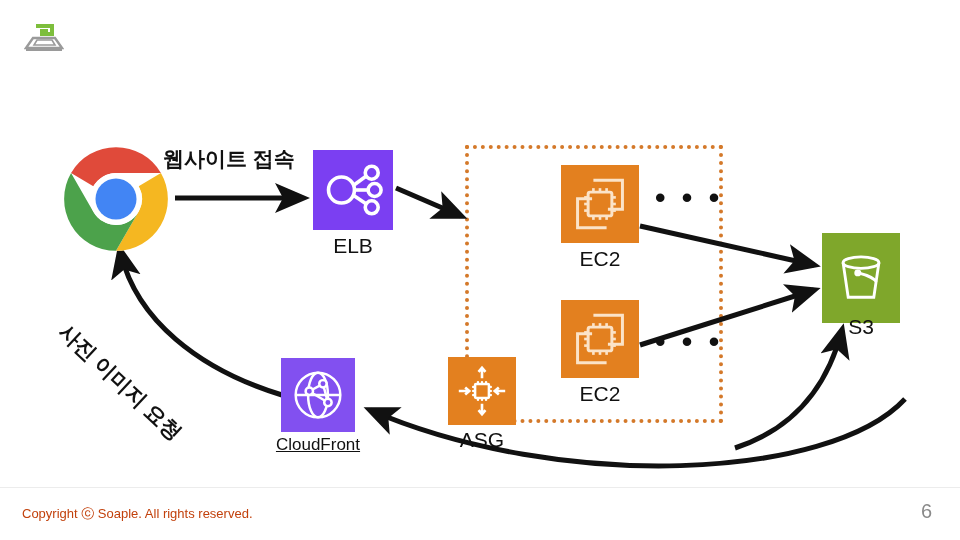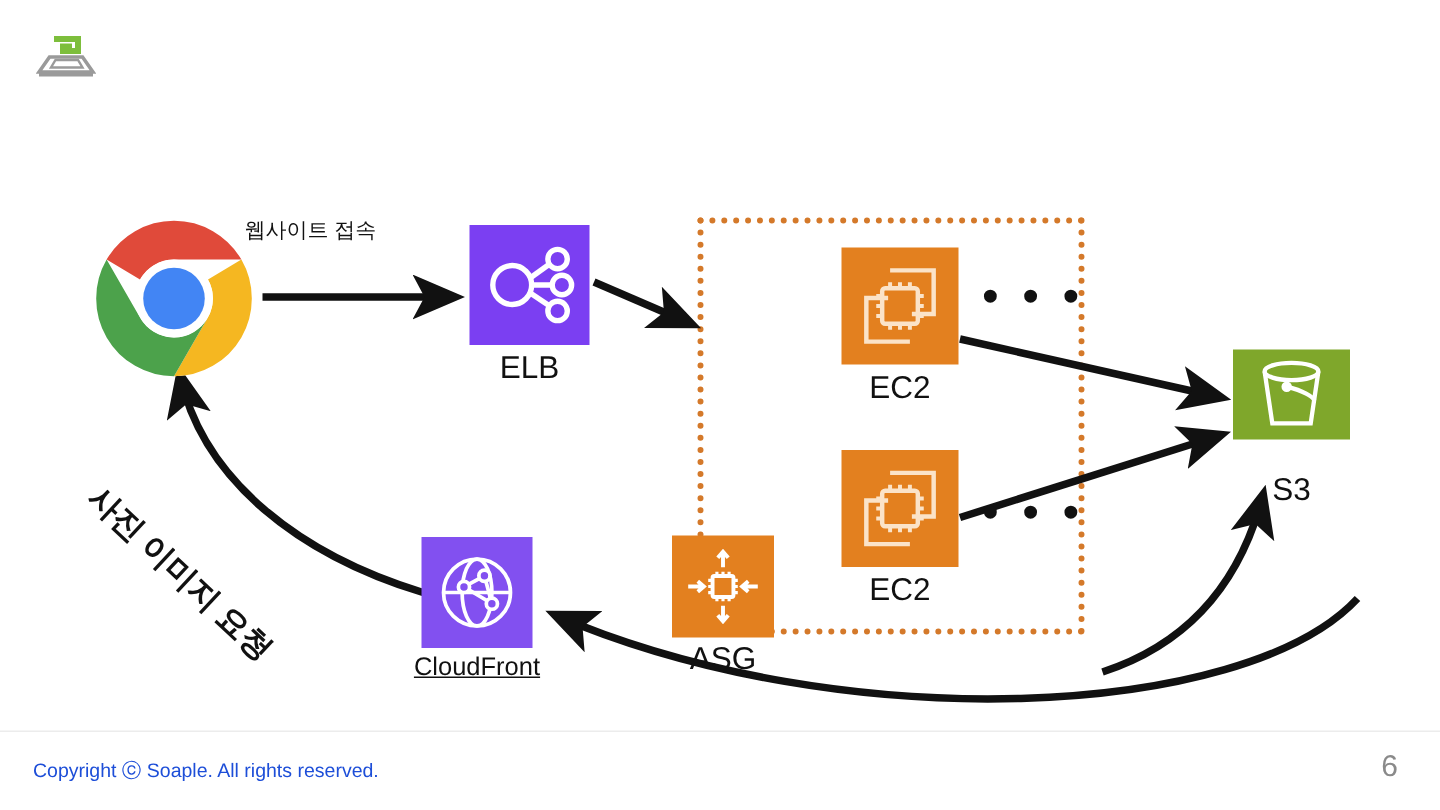--- a/index.html
+++ b/index.html
@@ -36,55 +36,55 @@
   
   #chrome{left:62px;top:145px;width:108px;height:108px;}
   #elb{left:313px;top:150px;width:80px;height:80px;}
   #elb .caption{top:84px;}
   #ec2a{left:561px;top:165px;width:78px;height:78px;}
   #ec2a .caption{top:82px;}
   #ec2b{left:561px;top:300px;width:78px;height:78px;}
   #ec2b .caption{top:82px;}
   #asg{left:448px;top:357px;width:68px;height:68px;}
   #asg .caption{top:71px;}
-  #s3{left:822px;top:233px;width:78px;height:60px;}
+  #s3{left:822px;top:233px;width:78px;height:90px;}
   #s3 .caption{top:82px;}
   #cloudfront{left:281px;top:358px;width:74px;height:74px;}
   #cloudfront .caption{top:77px;}
 
   
   .group-box{
     position:absolute;left:465px;top:145px;width:258px;height:278px;
     border:4px dotted #d4792a;box-sizing:border-box;
   }
 
   
   .ellipsis{
     position:absolute;font-size:30px;line-height:1;letter-spacing:4px;
     color:#111;font-weight:bold;
   }
   #ell-a{left:655px;top:183px;}
   #ell-b{left:655px;top:327px;}
 
   
-  .edge-label{position:absolute;font-size:14px;font-weight:normal;color:#111;white-space:nowrap;}
+  .edge-label{position:absolute;font-size:21px;font-weight:bold;color:#111;white-space:nowrap;}
   #lbl-access{left:163px;top:145px;}
   #lbl-upload{left:742px;top:177px;text-align:center;line-height:1.25;}
   #lbl-request{
     left:72px;top:318px;font-size:21px;font-weight:bold;
     transform:rotate(43deg);transform-origin:left top;
   }
 
   
   .overlay{position:absolute;inset:0;width:960px;height:540px;pointer-events:none;}
 
   
   .footer{
     position:absolute;left:22px;top:505px;
-    font-size:13px;color:#1d4ed8;white-space:nowrap;
+    font-size:13px;color:#c2410c;white-space:nowrap;
   }
   .pagenum{
     position:absolute;right:28px;top:500px;
     font-size:20px;color:#8a8a8a;
   }
   .hr{position:absolute;left:0;top:487px;width:960px;height:1px;background:#ececec;}
 </style>
 </head>
 <body>
 

